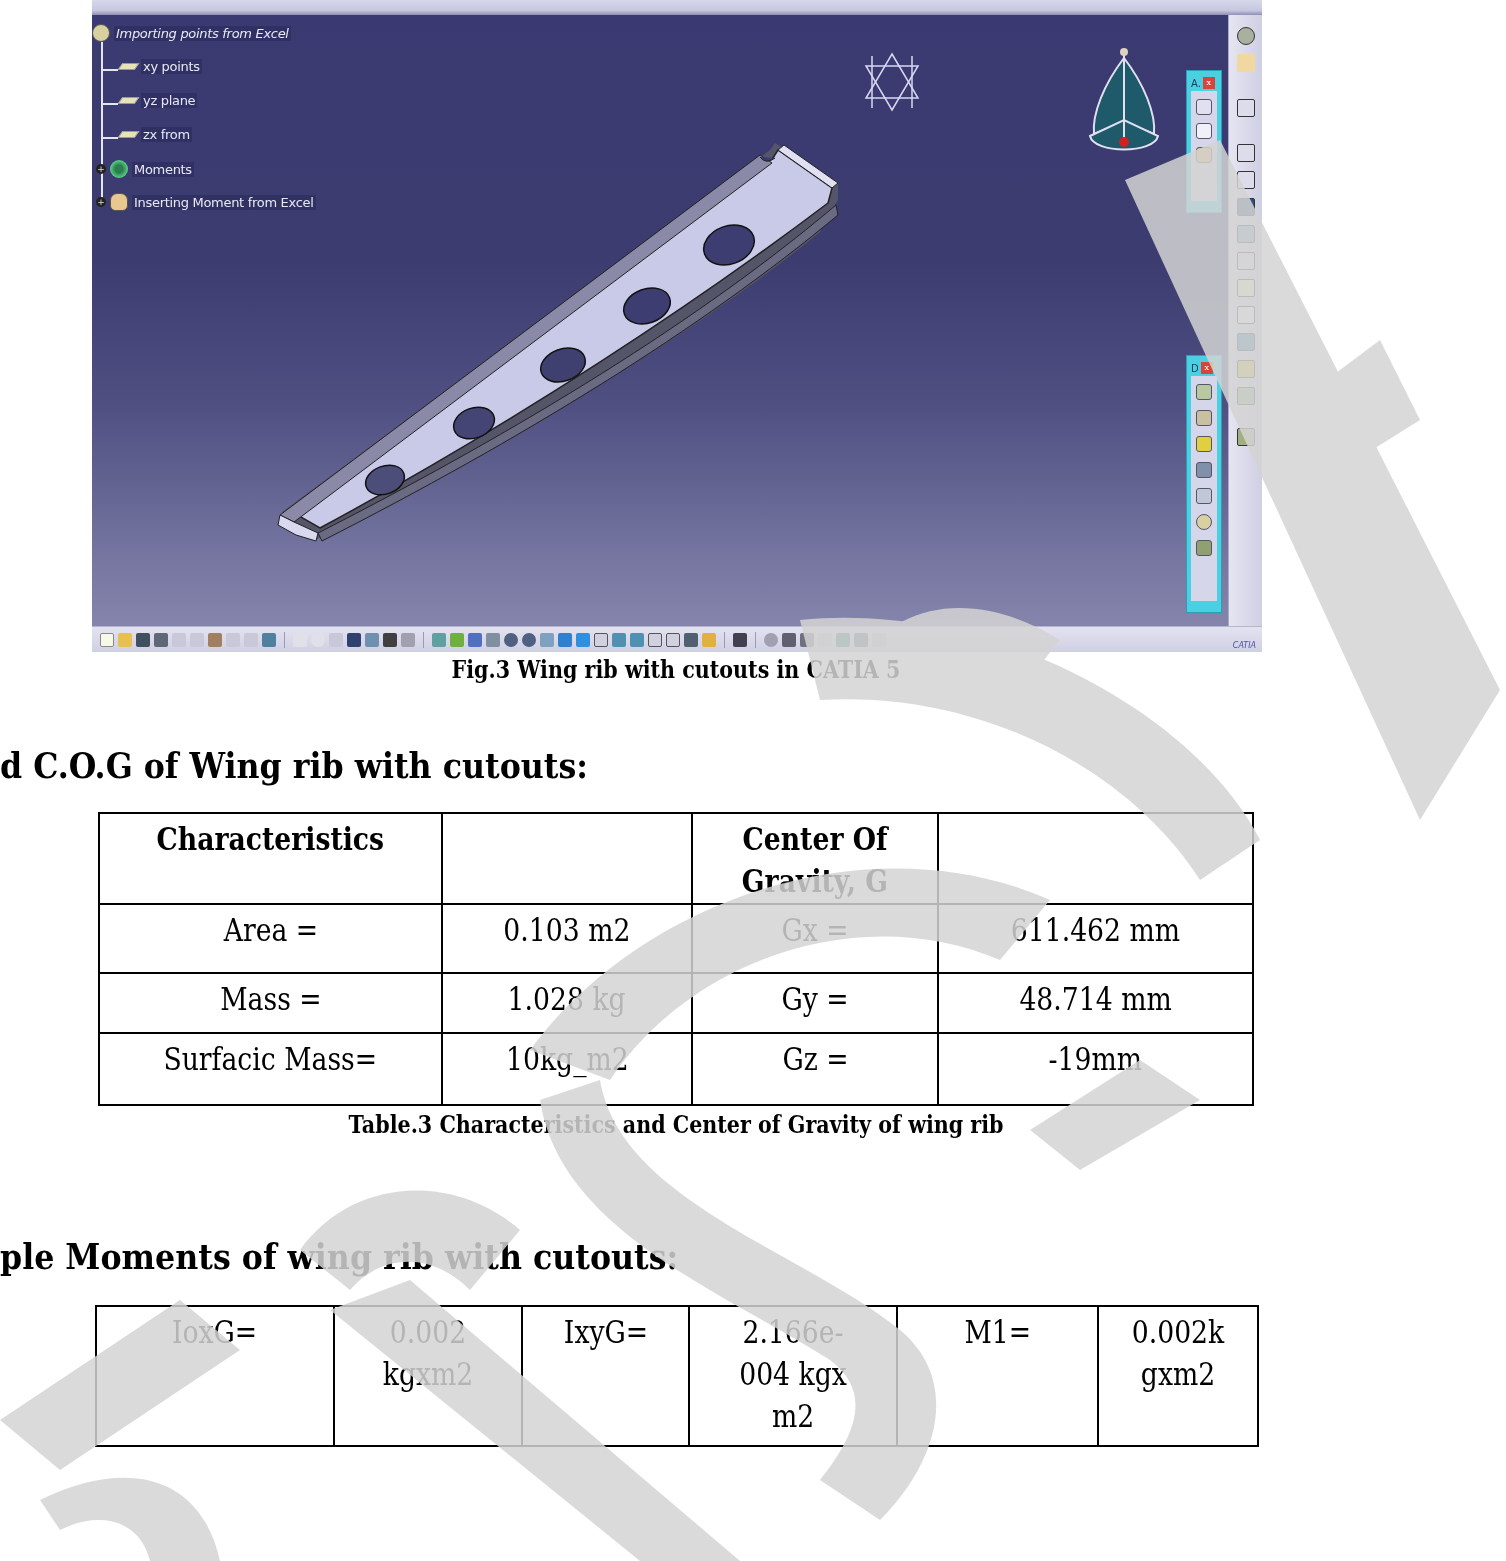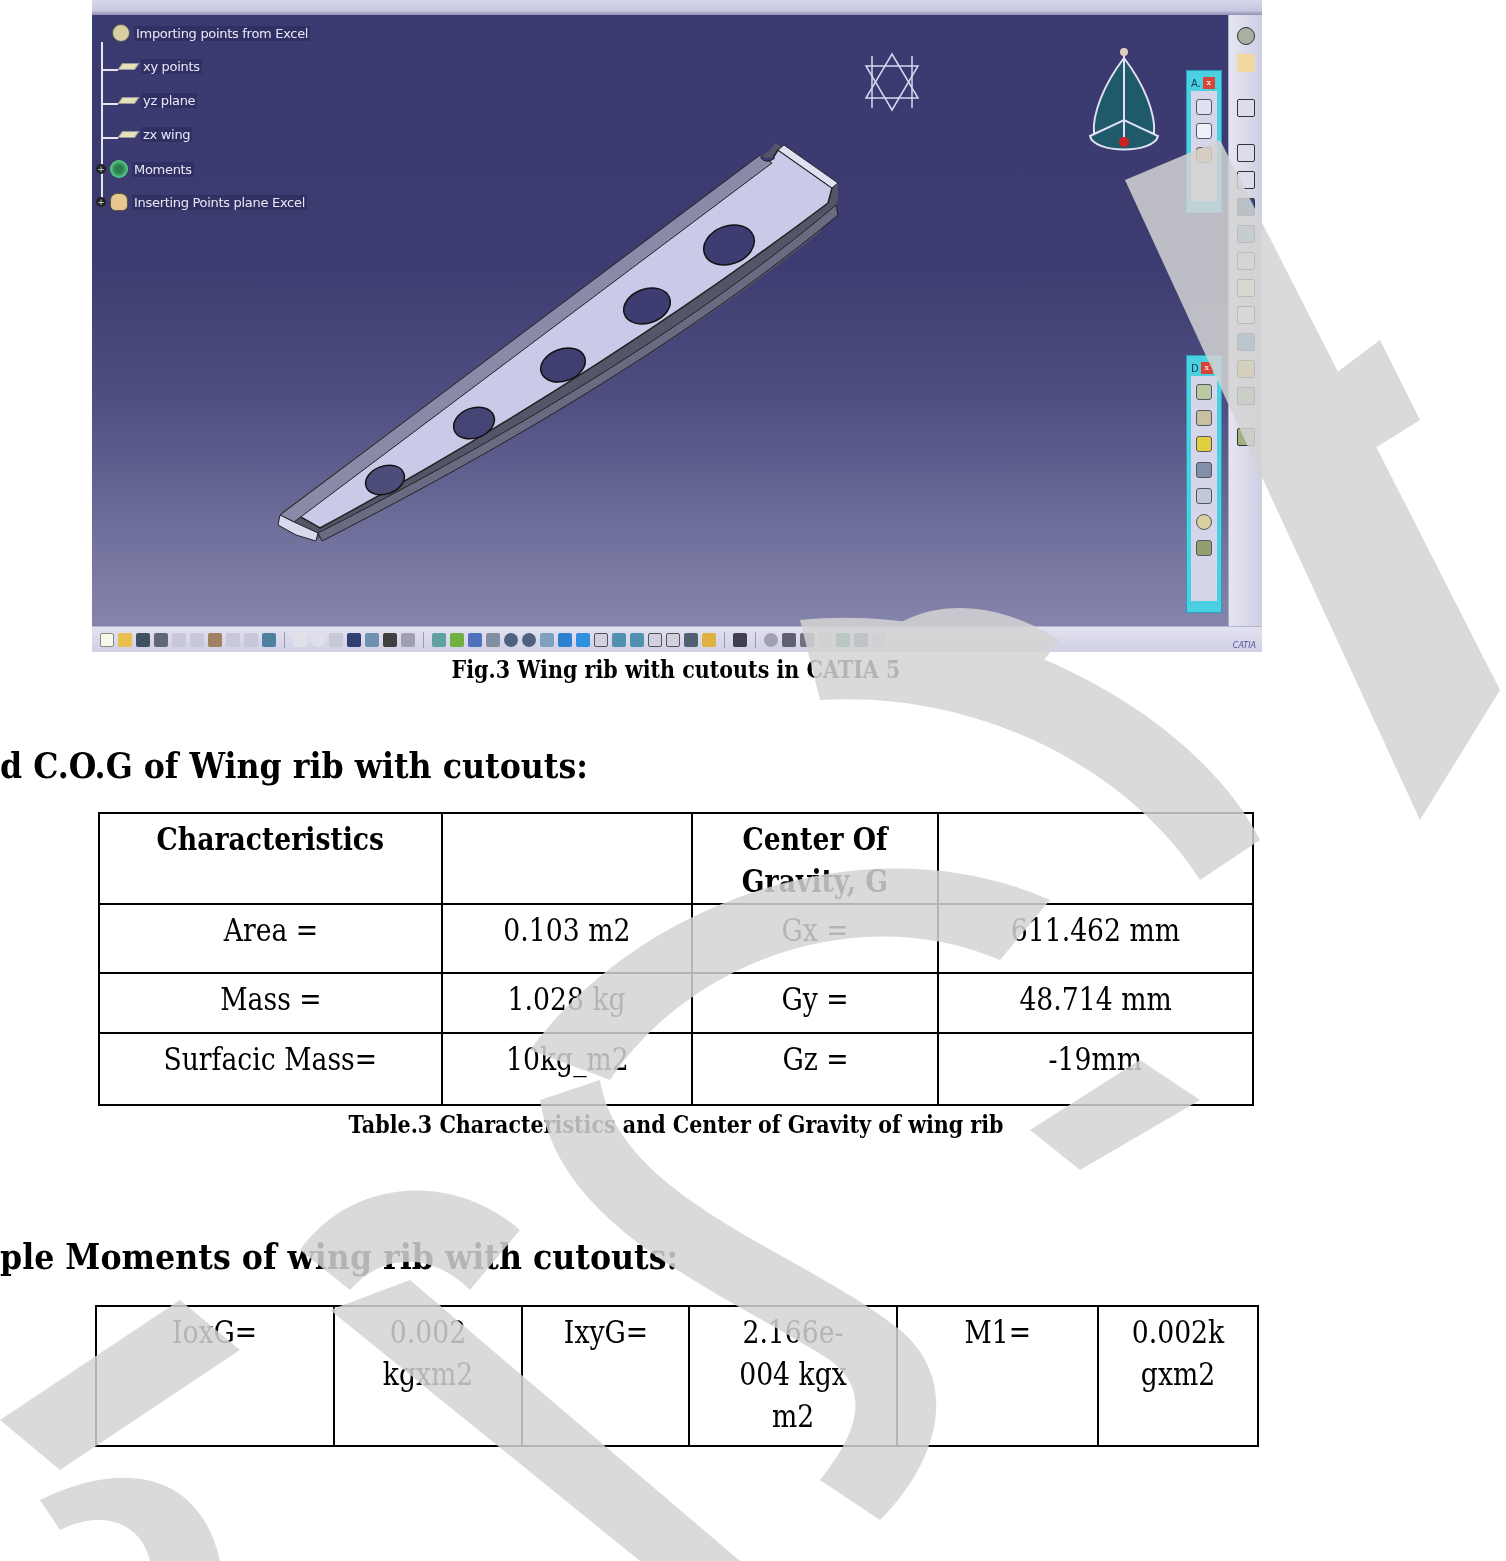--- a/index.html
+++ b/index.html
@@ -58,48 +58,48 @@
   .cond { display: inline-block; transform: scaleX(0.86); }
 </style>
 </head>
 <body>
 
 <div class="catia">
   <div class="catia-topbar"></div>
 
   <div class="spec-tree">
     <div class="tree-line-v"></div>
-    <div class="tree-item" style="left:20px; top:2px;">
+    <div class="tree-item" style="left:0; top:2px;font-style:italic;">
       <span class="root-ico"></span>
       <span class="txt">Importing points from Excel</span>
     </div>
     <div class="tree-line-h" style="top:47px;"></div>
     <div class="tree-item" style="left:28px; top:37px;">
       <span class="plane-ico"></span>
       <span class="txt">xy points</span>
     </div>
     <div class="tree-line-h" style="top:81px;"></div>
     <div class="tree-item" style="left:28px; top:71px;">
       <span class="plane-ico"></span>
       <span class="txt">yz plane</span>
     </div>
     <div class="tree-line-h" style="top:115px;"></div>
     <div class="tree-item" style="left:28px; top:105px;">
       <span class="plane-ico"></span>
-      <span class="txt">zx wing</span>
+      <span class="txt">zx from</span>
     </div>
     <div class="tree-item" style="left:4px; top:138px;">
       <span class="expand">+</span>
       <span class="body-ico"></span>
       <span class="txt">Moments</span>
     </div>
     <div class="tree-item" style="left:4px; top:171px;">
       <span class="expand">+</span>
       <span class="insert-ico"></span>
-      <span class="txt">Inserting Points plane Excel</span>
+      <span class="txt">Inserting Moment from Excel</span>
     </div>
   </div>
 
   <svg style="position:absolute; left:0; top:0;" width="1170" height="652" viewBox="92 0 1170 652">
 
     <path d="M 282 512 L 770 150 L 775 143 L 838 183 L 838 200 L 820 232 C 700 330, 520 440, 315 540 L 300 535 Z" fill="#55556a"></path>
 
     <path d="M 292 512 L 773 158 L 778 150 L 832 188 L 828 203 C 700 300, 520 420, 320 528 Z" fill="#c9c9e8" stroke="#222" stroke-width="1.5"></path>
 
     <path d="M 280 515 L 760 155 L 772 163 L 294 522 Z" fill="#8a8aa8" stroke="#222" stroke-width="1"></path>

